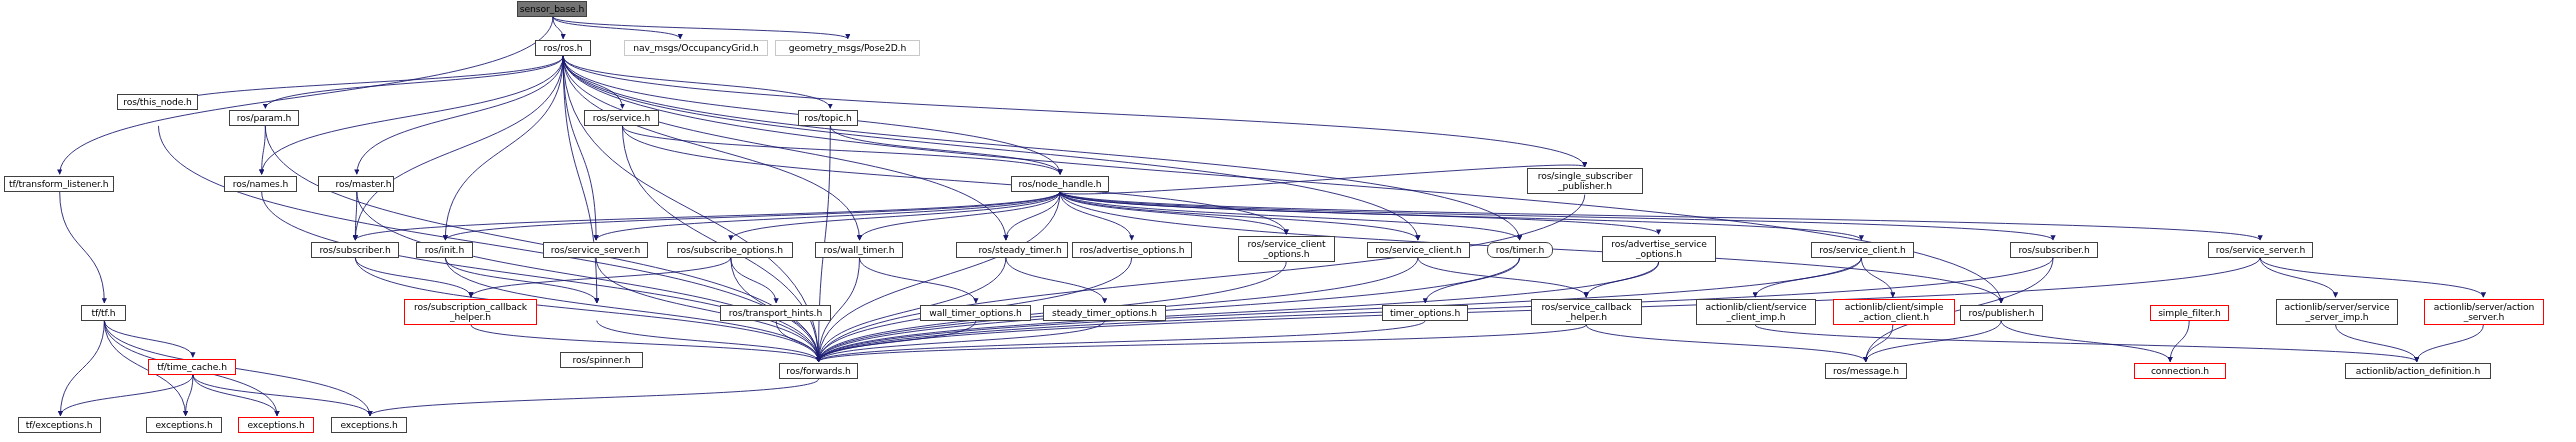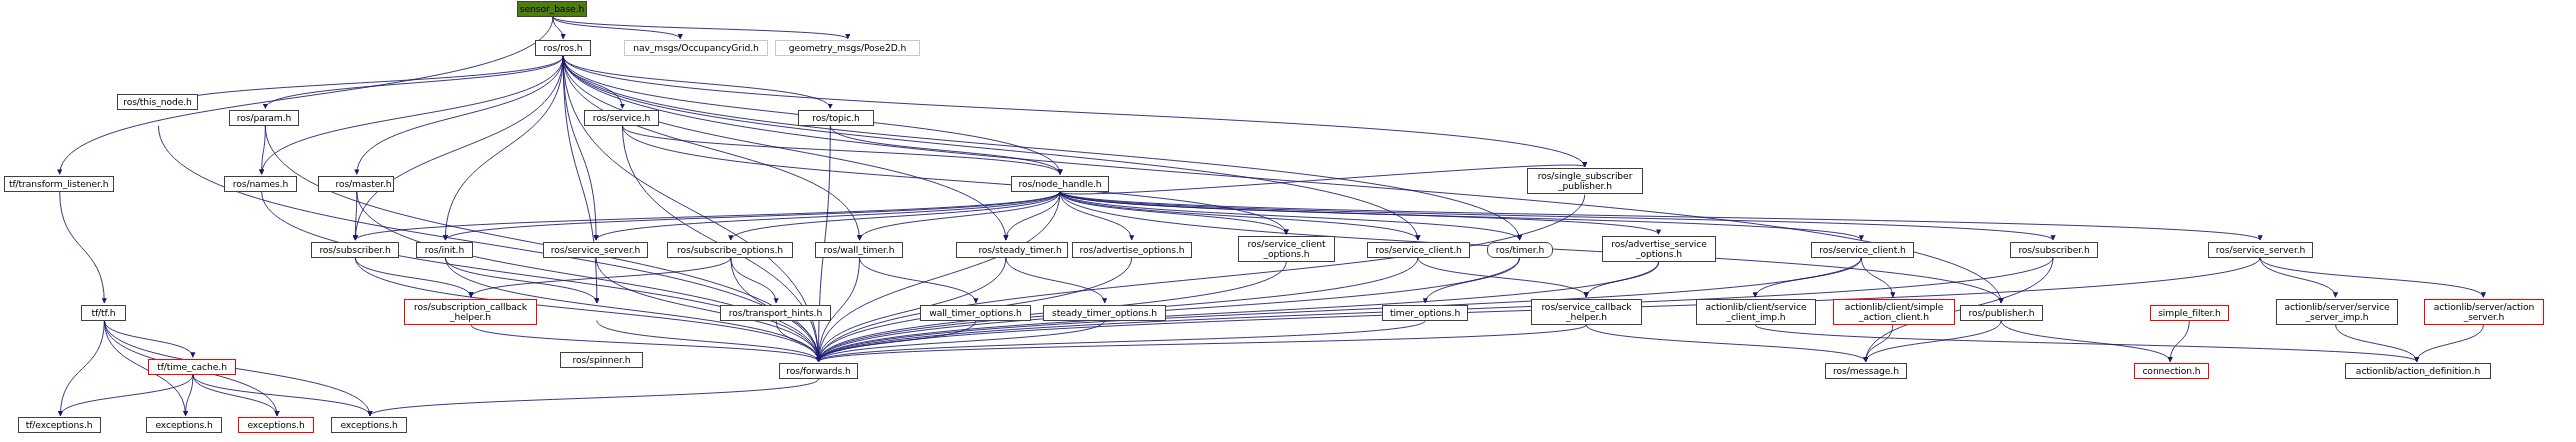--- a/index.html
+++ b/index.html
@@ -2,21 +2,21 @@
 <html style="font-size:11.7px"><head>
 <meta charset="utf-8">
 <style>
   html,body{margin:0;padding:0;background:#ffffff;}
   body{font-family:"DejaVu Sans","Liberation Sans",sans-serif;}
   #graph{position:relative;width:2576px;height:442px;background:#fff;overflow:hidden;}
   #edges{position:absolute;left:0;top:0;width:2576px;height:442px;pointer-events:none;}
   .node{position:absolute;box-sizing:border-box;display:flex;align-items:center;justify-content:center;
         text-align:center;background:#ffffff;border:0.7px solid #404040;color:#000000;
         font-size:9.2px;line-height:10px;white-space:pre-line;letter-spacing:-0.1px;}
-  .node.root{background:#4d7c0f;border:0.7px solid #404040;}
+  .node.root{background:#737373;border:0.7px solid #404040;}
   .node.red{border:0.7px solid #ff0000;}
   .node.light{border:0.7px solid #c8c8c8;}
 </style>
 </head>
 <body>
 
 <div id="graph">
   <svg id="edges" viewBox="0 0 3517 604">
     <defs>
       <marker id="arrow" viewBox="0 0 10 10" refX="9" refY="5" markerWidth="6" markerHeight="6" orient="auto-start-reverse">
@@ -132,21 +132,21 @@
       </g>
   </svg>
   <div id="nodes-layer">
       <div class="node root" style="left: 517px; top: 0.7px; width: 70px; height: 16px;">sensor_base.h</div>
       <div class="node" style="left: 535px; top: 40px; width: 56px; height: 16px;">ros/ros.h</div>
       <div class="node light" style="left: 624px; top: 40px; width: 144px; height: 16px;">nav_msgs/OccupancyGrid.h</div>
       <div class="node light" style="left: 775px; top: 40px; width: 145px; height: 16px;">geometry_msgs/Pose2D.h</div>
       <div class="node" style="left: 117px; top: 94px; width: 81px; height: 16px;">ros/this_node.h</div>
       <div class="node" style="left: 229px; top: 110px; width: 70px; height: 16px;">ros/param.h</div>
       <div class="node" style="left: 584px; top: 110px; width: 75px; height: 16px;">ros/service.h</div>
-      <div class="node" style="left: 798px; top: 110px; width: 76px; height: 16px;">ros/topic.h</div>
+      <div class="node" style="left: 798px; top: 110px; width: 60px; height: 16px;">ros/topic.h</div>
       <div class="node" style="left: 3.7px; top: 176px; width: 110px; height: 16px;">tf/transform_listener.h</div>
       <div class="node" style="left: 224px; top: 176px; width: 73px; height: 16px;">ros/names.h</div>
       <div class="node" style="left: 318px; top: 176px; width: 76px; height: 16px; padding-left: 15px;">ros/master.h</div>
       <div class="node" style="left: 1011px; top: 176px; width: 98px; height: 16px;">ros/node_handle.h</div>
       <div class="node" style="left: 1527px; top: 168px; width: 116px; height: 26px;">ros/single_subscriber
 _publisher.h</div>
       <div class="node" style="left: 311px; top: 242px; width: 88px; height: 16px;">ros/subscriber.h</div>
       <div class="node" style="left: 416px; top: 242px; width: 57px; height: 16px;">ros/init.h</div>
       <div class="node" style="left: 543px; top: 242px; width: 105px; height: 16px;">ros/service_server.h</div>
       <div class="node" style="left: 667px; top: 242px; width: 126px; height: 16px;">ros/subscribe_options.h</div>
@@ -178,21 +178,21 @@
 _action_client.h</div>
       <div class="node" style="left: 1960px; top: 305px; width: 83px; height: 16px;">ros/publisher.h</div>
       <div class="node red" style="left: 2150px; top: 305px; width: 79px; height: 16px;">simple_filter.h</div>
       <div class="node" style="left: 2276px; top: 299px; width: 122px; height: 26px;">actionlib/server/service
 _server_imp.h</div>
       <div class="node red" style="left: 2424px; top: 299px; width: 120px; height: 26px;">actionlib/server/action
 _server.h</div>
       <div class="node" style="left: 779px; top: 363px; width: 79px; height: 16px;">ros/forwards.h</div>
       <div class="node red" style="left: 148px; top: 359px; width: 88px; height: 16px;">tf/time_cache.h</div>
       <div class="node" style="left: 1825px; top: 363px; width: 82px; height: 16px;">ros/message.h</div>
-      <div class="node red" style="left: 2134px; top: 363px; width: 75px; height: 16px;">connection.h</div>
+      <div class="node red" style="left: 2134px; top: 363px; width: 92px; height: 16px;">connection.h</div>
       <div class="node" style="left: 2345px; top: 363px; width: 146px; height: 16px;">actionlib/action_definition.h</div>
       <div class="node" style="left: 17.6px; top: 417px; width: 83px; height: 16px;">tf/exceptions.h</div>
       <div class="node" style="left: 146px; top: 417px; width: 76px; height: 16px;">exceptions.h</div>
       <div class="node red" style="left: 238px; top: 417px; width: 76px; height: 16px;">exceptions.h</div>
       <div class="node" style="left: 331px; top: 417px; width: 76px; height: 16px;">exceptions.h</div>
     </div>
 </div>
 
 
 </body></html>

